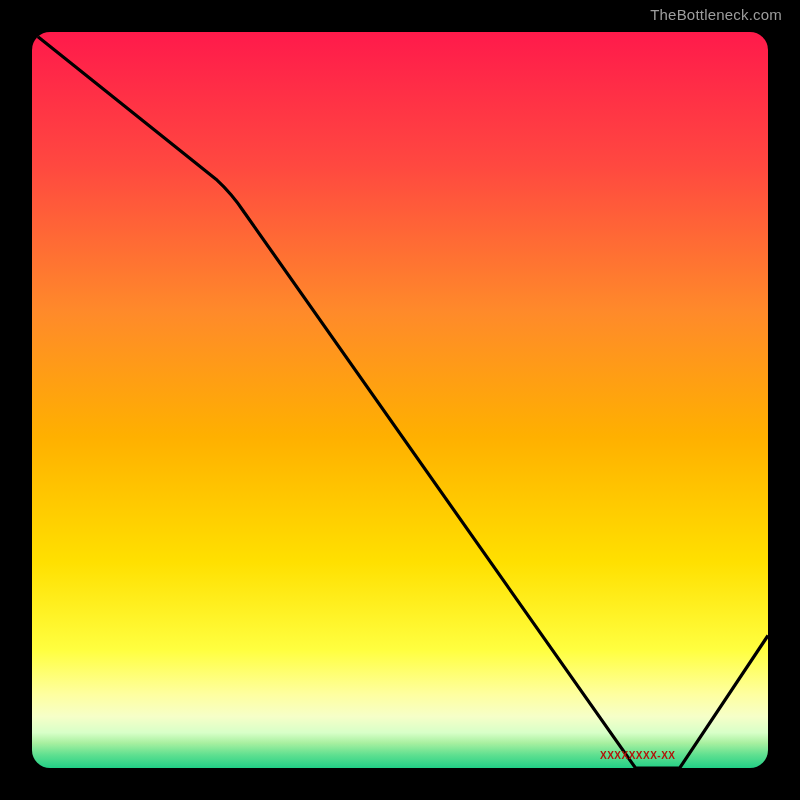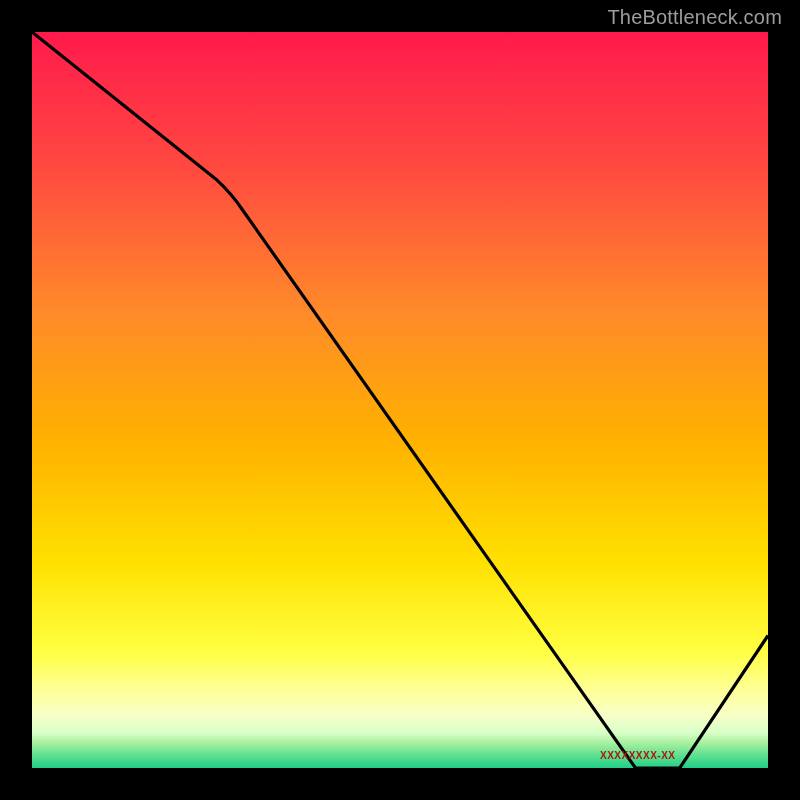--- a/index.html
+++ b/index.html
@@ -15,31 +15,32 @@
     position: relative;
     width: 800px;
     height: 800px;
     background: #000;
   }
   .watermark {
     position: absolute;
     top: 6px;
     right: 18px;
     color: #9d9d9d;
-    font-size: 20px;
+    font-size: 15px;
     font-weight: 400;
     letter-spacing: 0.2px;
   }
   .plot-area {
     position: absolute;
     top: 32px;
     left: 32px;
     width: 736px;
     height: 736px;
     overflow: hidden;
+    border-radius: 18px;
   }
   svg {
     display: block;
   }
   .tiny-label {
     position: absolute;
     color: #b0150a;
     font-size: 10px;
     font-weight: 700;
     letter-spacing: 0.5px;

